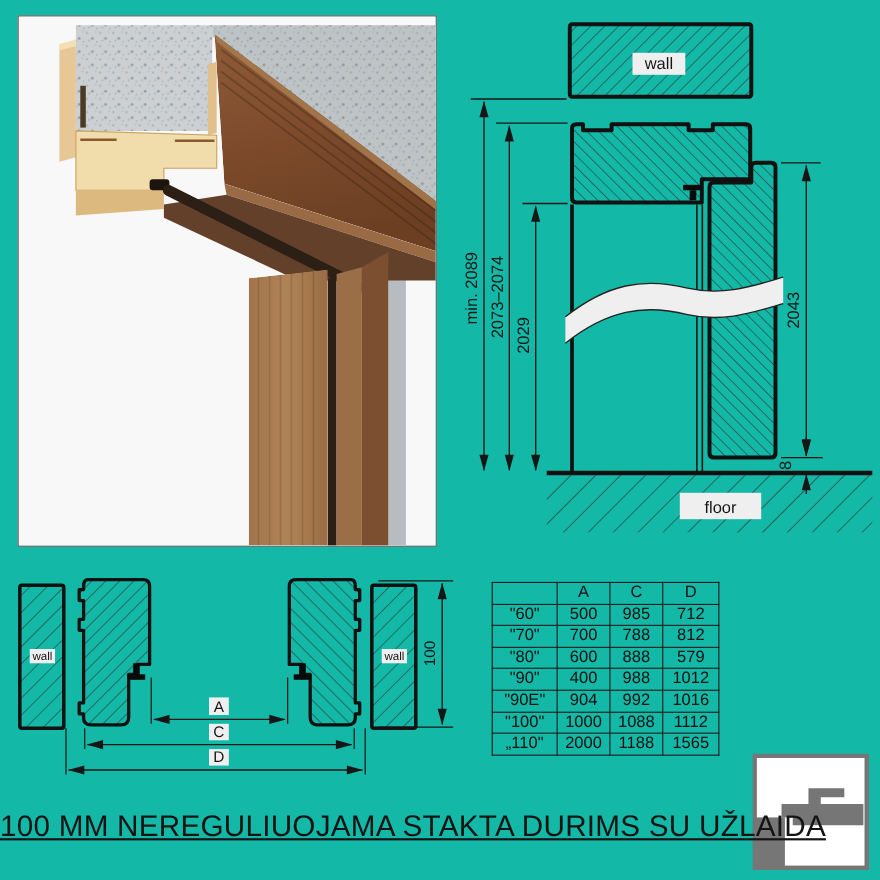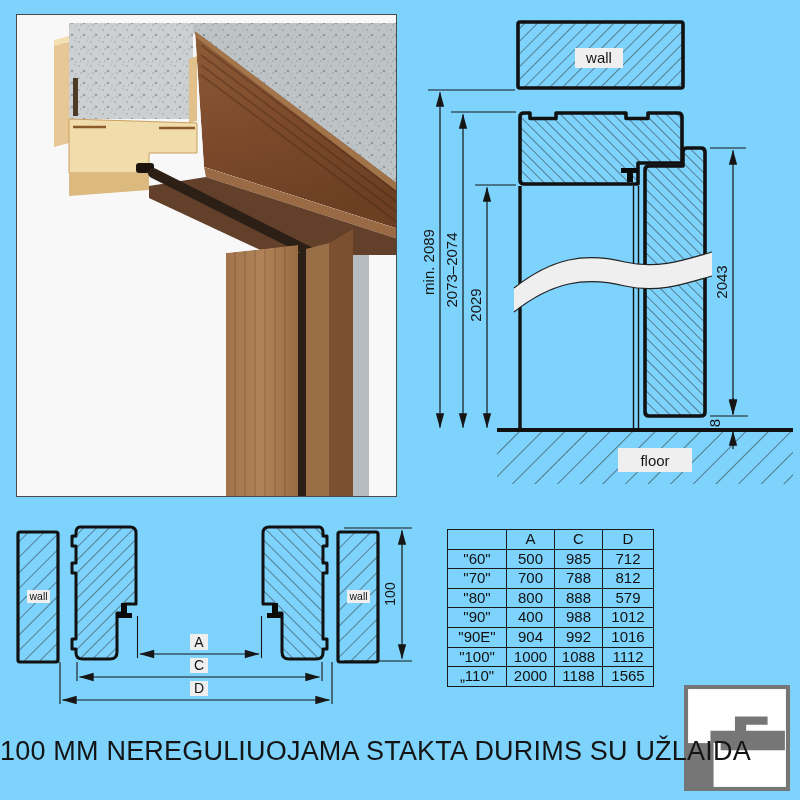--- a/index.html
+++ b/index.html
@@ -1,16 +1,16 @@
 <!DOCTYPE html>
 <html><head>
 <meta charset="utf-8">
 <style>
   html,body{margin:0;padding:0;background:#efefef;}
-  #stage{position:relative;width:800px;height:800px;background:#7dd3fc;overflow:hidden;
+  #stage{position:relative;width:800px;height:800px;background:#14b8a6;overflow:hidden;
          font-family:"Liberation Sans",sans-serif;color:#161616;}
   #render-pane{position:absolute;left:16px;top:14px;width:379px;height:481px;
                background:#f8f8f8;border:1.5px solid #4a4a4a;}
   #render-pane svg{display:block;width:100%;height:100%;}
   svg text{font-family:"Liberation Sans",sans-serif;fill:#161616;}
   .dimtxt{font-size:15px;}
   .lbltxt{font-size:15px;}
   .smtxt{font-size:10.5px;}
   .mdtxt{font-size:14px;}
   #elev{position:absolute;left:415px;top:10px;width:380px;height:485px;}
@@ -18,21 +18,21 @@
   #spec-table{position:absolute;left:447px;top:529px;border-collapse:collapse;
               font-size:15px;color:#111;}
   #spec-table td,#spec-table th{border:1.3px solid #1a1a1a;font-weight:400;
               text-align:center;padding:0;height:18.6px;line-height:18.6px;}
   #spec-table .c0{width:58px;}
   #spec-table .c1{width:47px;}
   #spec-table .c2{width:47px;}
   #spec-table .c3{width:50px;}
   #logo{position:absolute;left:684px;top:685px;width:106px;height:106px;}
   #title{position:absolute;left:0px;top:736px;width:700px;text-align:center;
-         font-size:27px;font-weight:400;letter-spacing:.2px;color:#141414;white-space:nowrap;}
+         font-size:27px;font-weight:400;letter-spacing:.2px;color:#141414;white-space:nowrap;text-decoration:underline;}
 </style>
 </head>
 <body>
 
 <div id="stage">
 
   <div id="render-pane">
     <svg viewBox="0 0 379 481">
       <defs>
         <pattern id="spk" width="12" height="12" patternUnits="userSpaceOnUse">
@@ -250,21 +250,21 @@
       <td>712</td>
     </tr>
     <tr>
       <td>"70"</td>
       <td>700</td>
       <td>788</td>
       <td>812</td>
     </tr>
     <tr>
       <td>"80"</td>
-      <td>800</td>
+      <td>600</td>
       <td>888</td>
       <td>579</td>
     </tr>
     <tr>
       <td>"90"</td>
       <td>400</td>
       <td>988</td>
       <td>1012</td>
     </tr>
     <tr>

